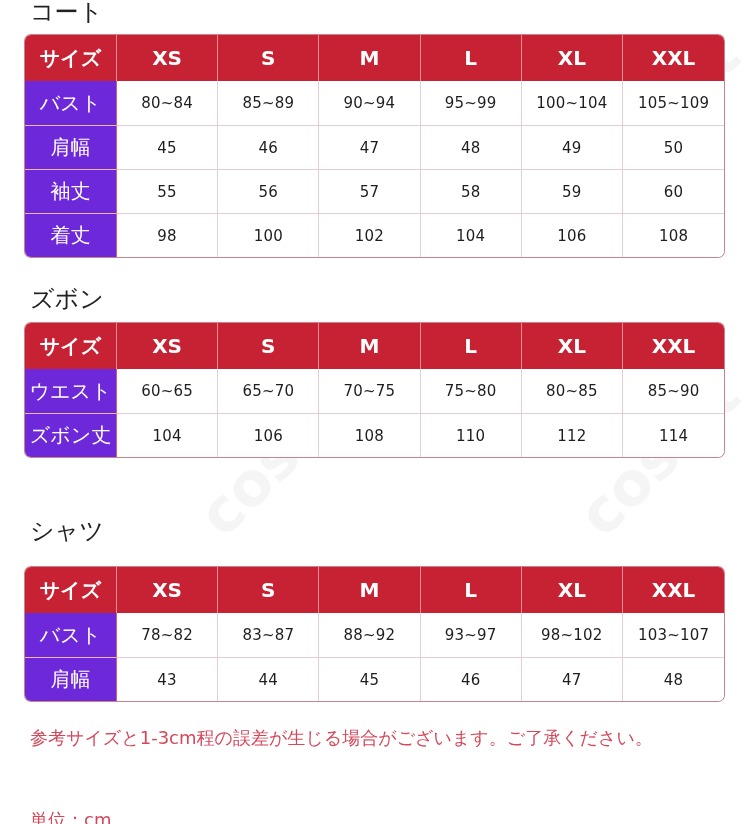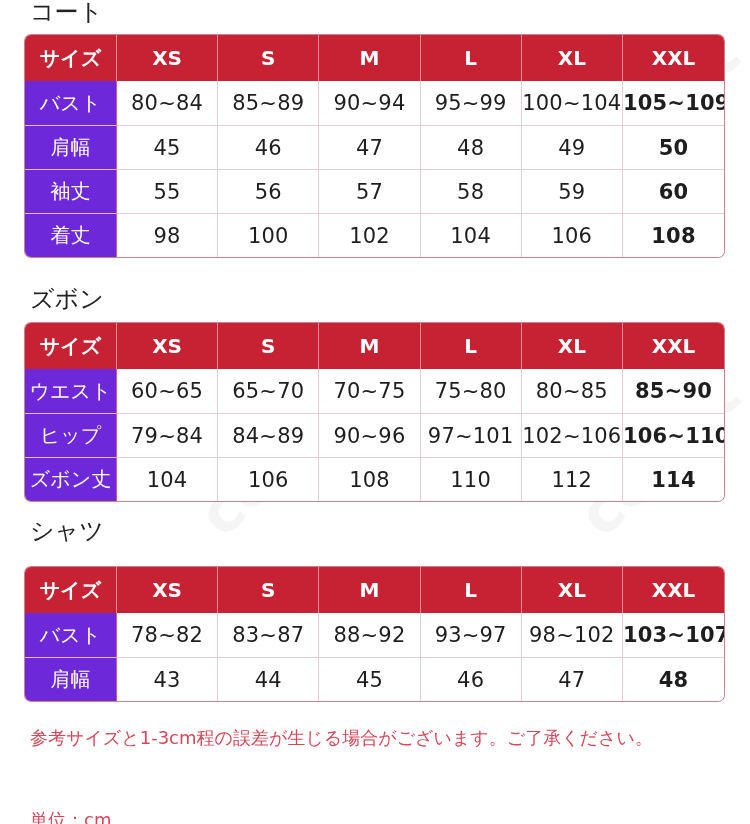--- a/index.html
+++ b/index.html
@@ -57,26 +57,26 @@
       background: #6d28d9;
       color: #ffffff;
       font-weight: normal;
       font-size: 20px;
       border-top: 1px solid #f3b5bc;
       border-right: 1px solid #e05a68;
     }
     table.size-table tbody td {
       background: #ffffff;
       color: #1e1e1e;
-      font-size: 21px;
+      font-size: 15px;
       border-top: 1px solid #e3cfd3;
       border-right: 1px solid #e3cfd3;
       letter-spacing: 0.2px;
     }
-    table.size-table tbody td:last-child { border-right: none; font-weight: bold; }
+    table.size-table tbody td:last-child { border-right: none; }
     table.size-table tbody tr:first-child th,
     table.size-table tbody tr:first-child td { border-top: none; }
     .row-h { height: 44px; }
     .note {
       position: absolute;
       left: 30px;
       color: #d4485a;
       font-size: 18px;
       line-height: 22px;
     }
@@ -186,29 +186,20 @@
     <tr class="row-h">
       <th>ウエスト</th>
       <td>60~65</td>
       <td>65~70</td>
       <td>70~75</td>
       <td>75~80</td>
       <td>80~85</td>
       <td>85~90</td>
     </tr>
     <tr class="row-h">
-      <th>ヒップ</th>
-      <td>79~84</td>
-      <td>84~89</td>
-      <td>90~96</td>
-      <td>97~101</td>
-      <td>102~106</td>
-      <td>106~110</td>
-    </tr>
-    <tr class="row-h">
       <th>ズボン丈</th>
       <td>104</td>
       <td>106</td>
       <td>108</td>
       <td>110</td>
       <td>112</td>
       <td>114</td>
     </tr>
   </tbody>
 </table>

